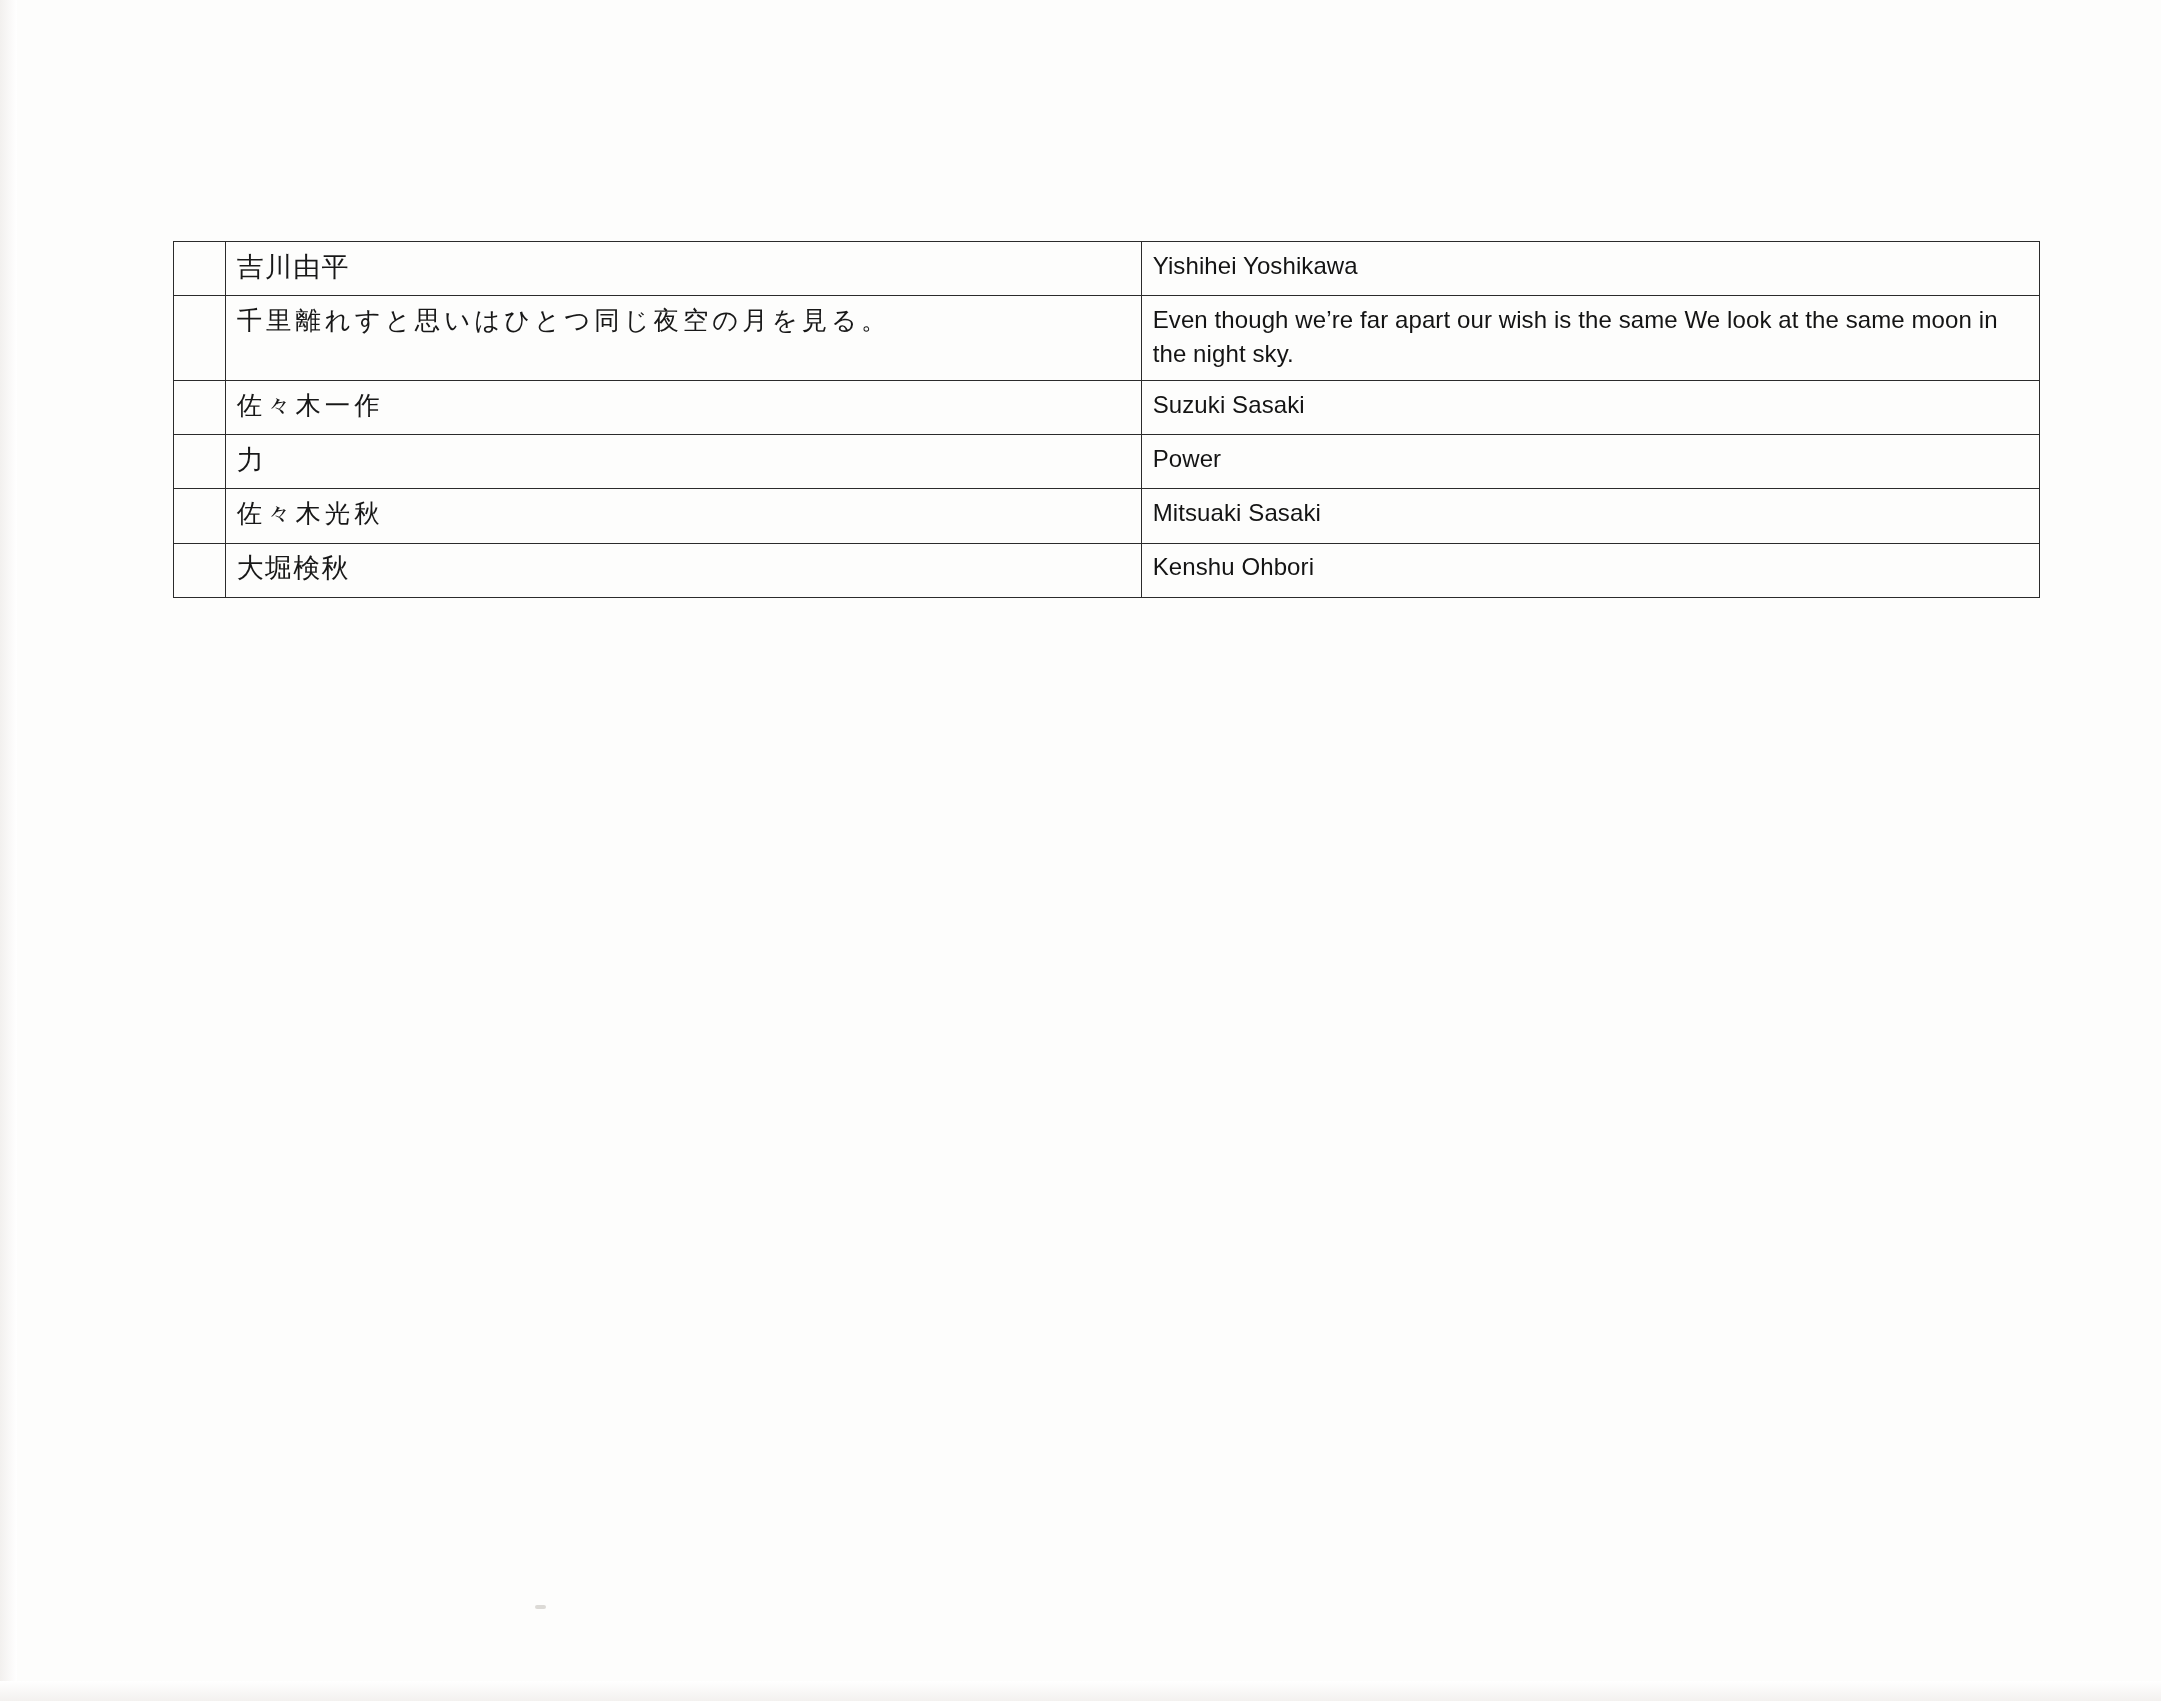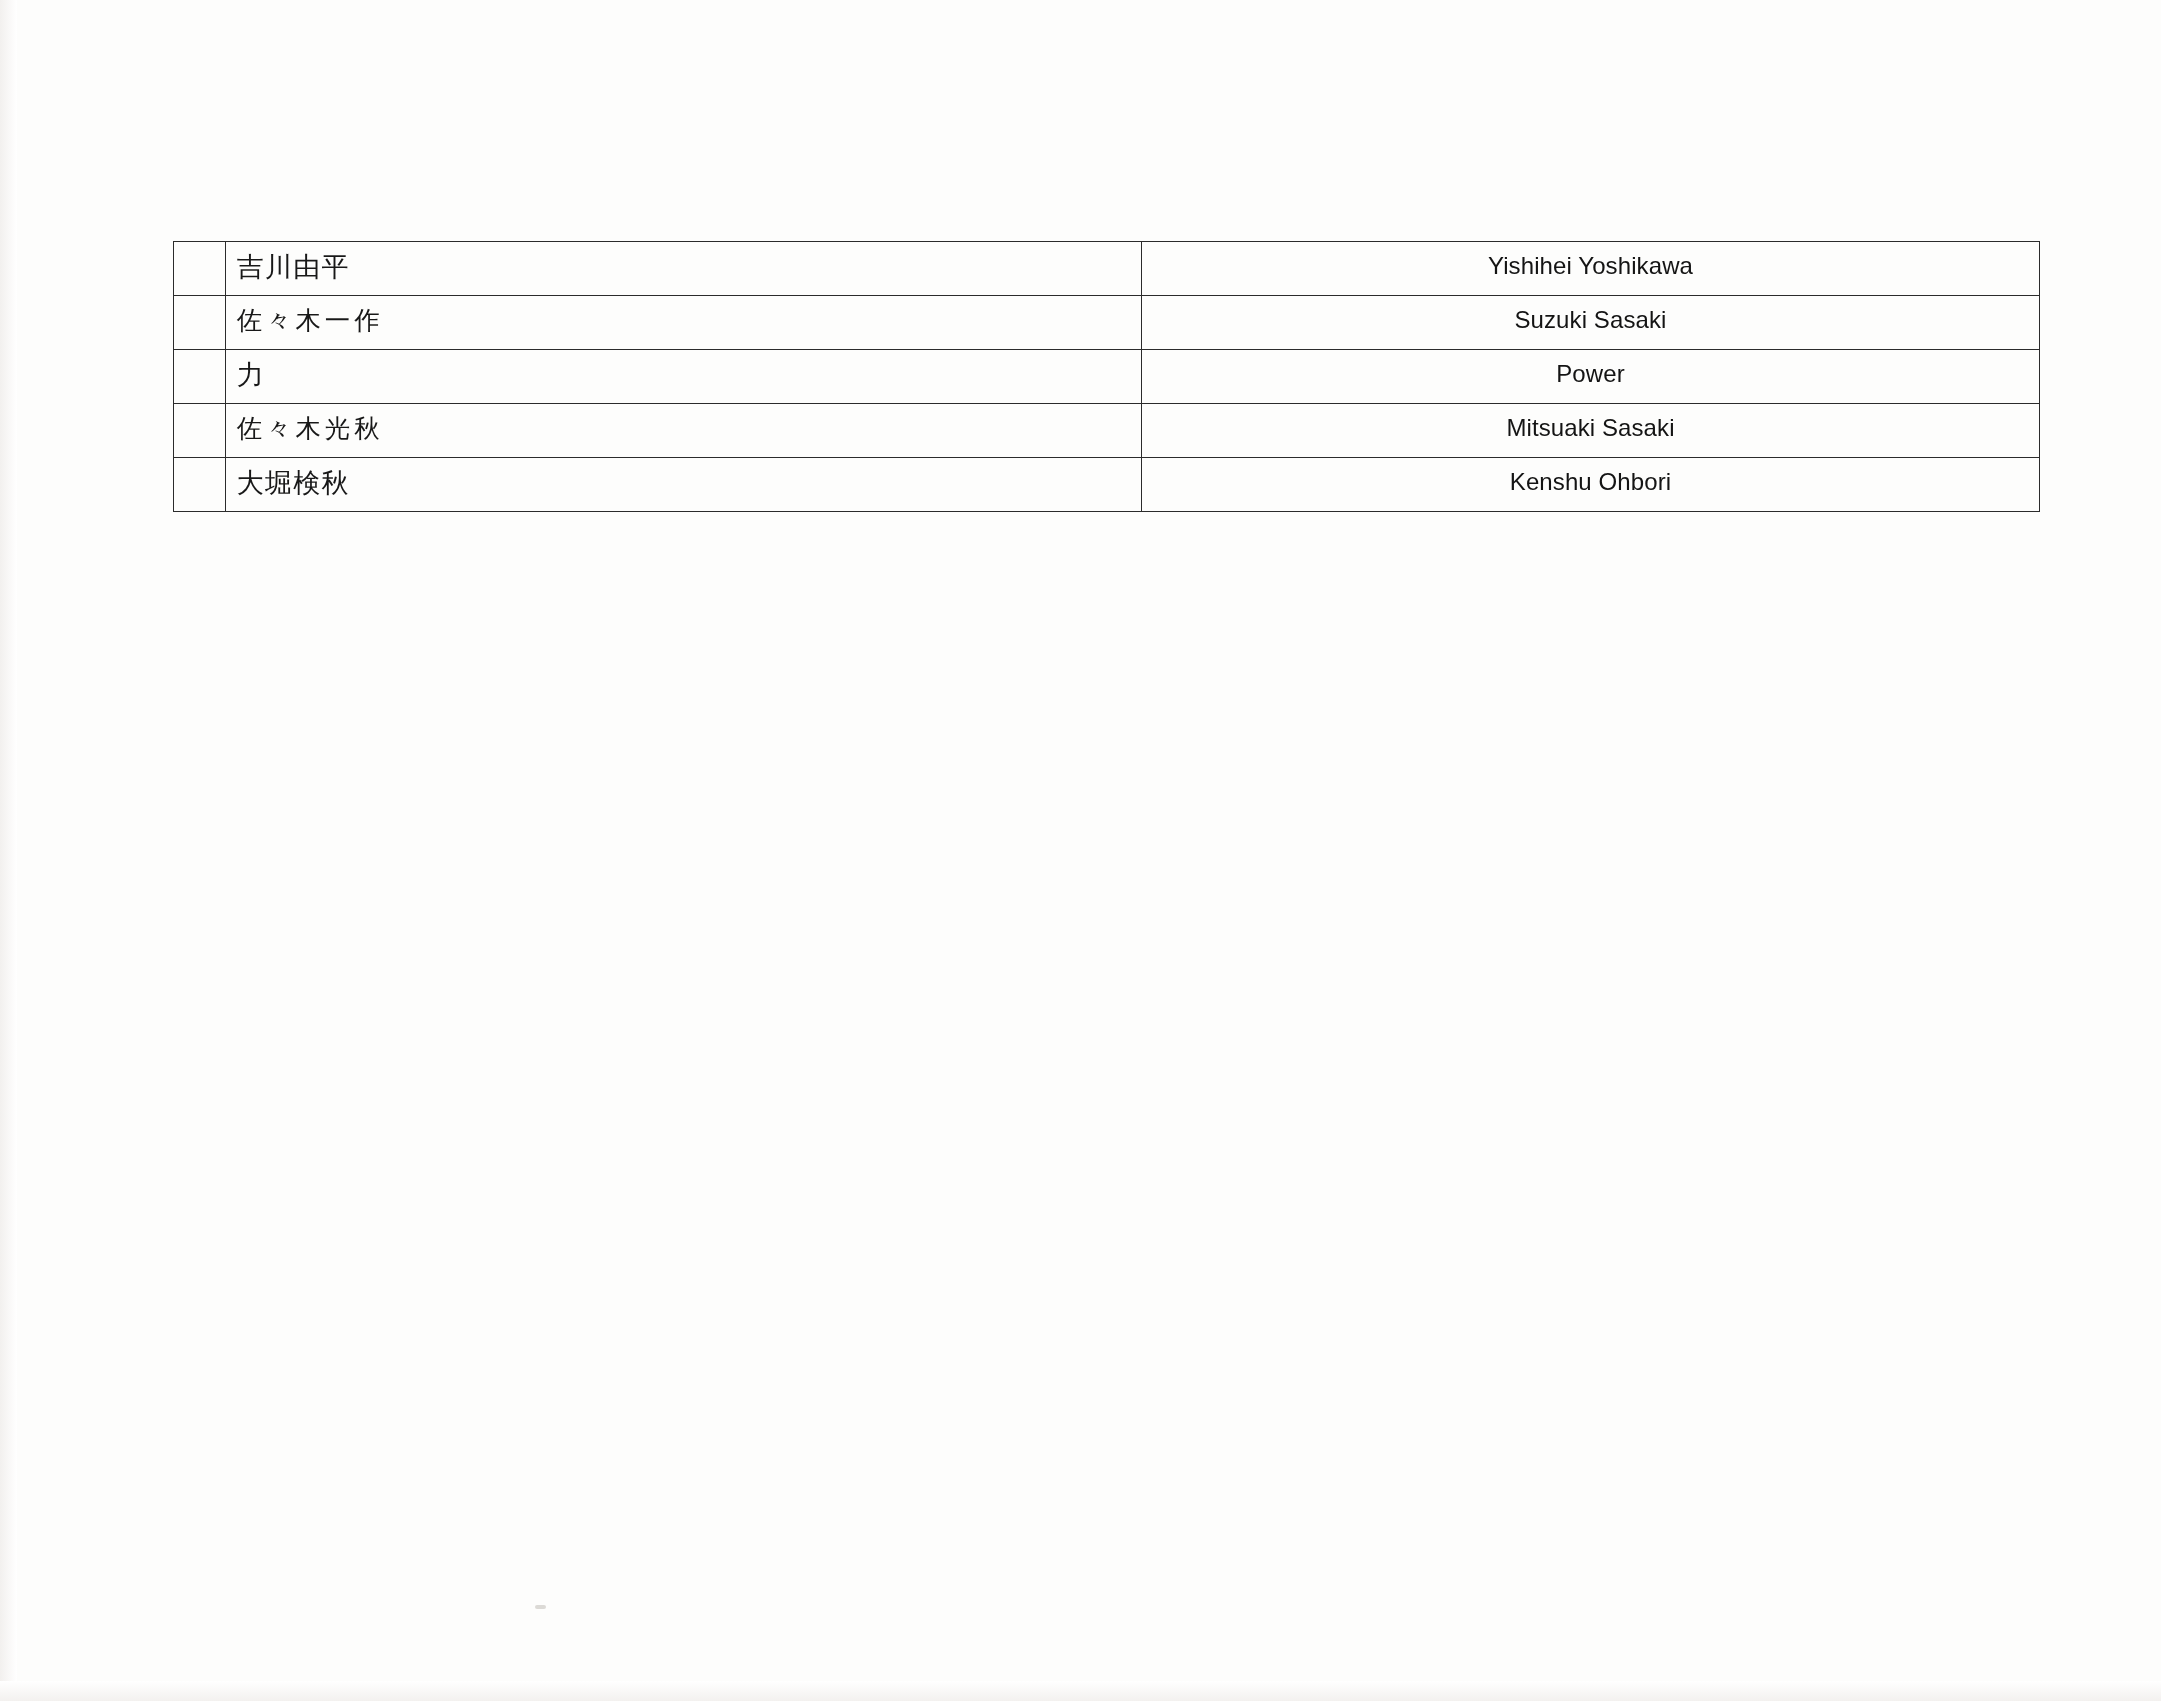--- a/index.html
+++ b/index.html
@@ -75,21 +75,21 @@
     font-size: 25.4px;
   }
   .en {
     font-family: "Liberation Sans", sans-serif;
     font-size: 24px;
     line-height: 1.42;
     color: #141414;
     letter-spacing: 0.1px;
   }
   td.jp-cell { height: 37px; }
-  td.en-cell { height: 37px; text-align: center; }
+  td.en-cell { height: 37px; }
 
   .speck {
     position: absolute;
     left: 535px;
     top: 1605px;
     width: 10.7px;
     height: 4px;
     background: #dcdad6;
     border-radius: 2px;
   }
@@ -114,20 +114,29 @@
         <tr>
           <td class="marker top"></td>
           <td class="jp-cell">
             <div class="jp">吉川由平</div>
           </td>
           <td class="en-cell">
             <div class="en">Yishihei Yoshikawa</div>
           </td>
         </tr>
 
+        <tr>
+          <td class="marker"></td>
+          <td class="jp-cell">
+            <div class="jp spaced">千里離れすと思いはひとつ同じ夜空の月を見る。</div>
+          </td>
+          <td class="en-cell">
+            <div class="en">Even though we’re far apart our wish is the same We look at the same moon in the night sky.</div>
+          </td>
+        </tr>
 
         <tr>
           <td class="marker"></td>
           <td class="jp-cell">
             <div class="jp spaced">佐々木一作</div>
           </td>
           <td class="en-cell">
             <div class="en">Suzuki Sasaki</div>
           </td>
         </tr>

